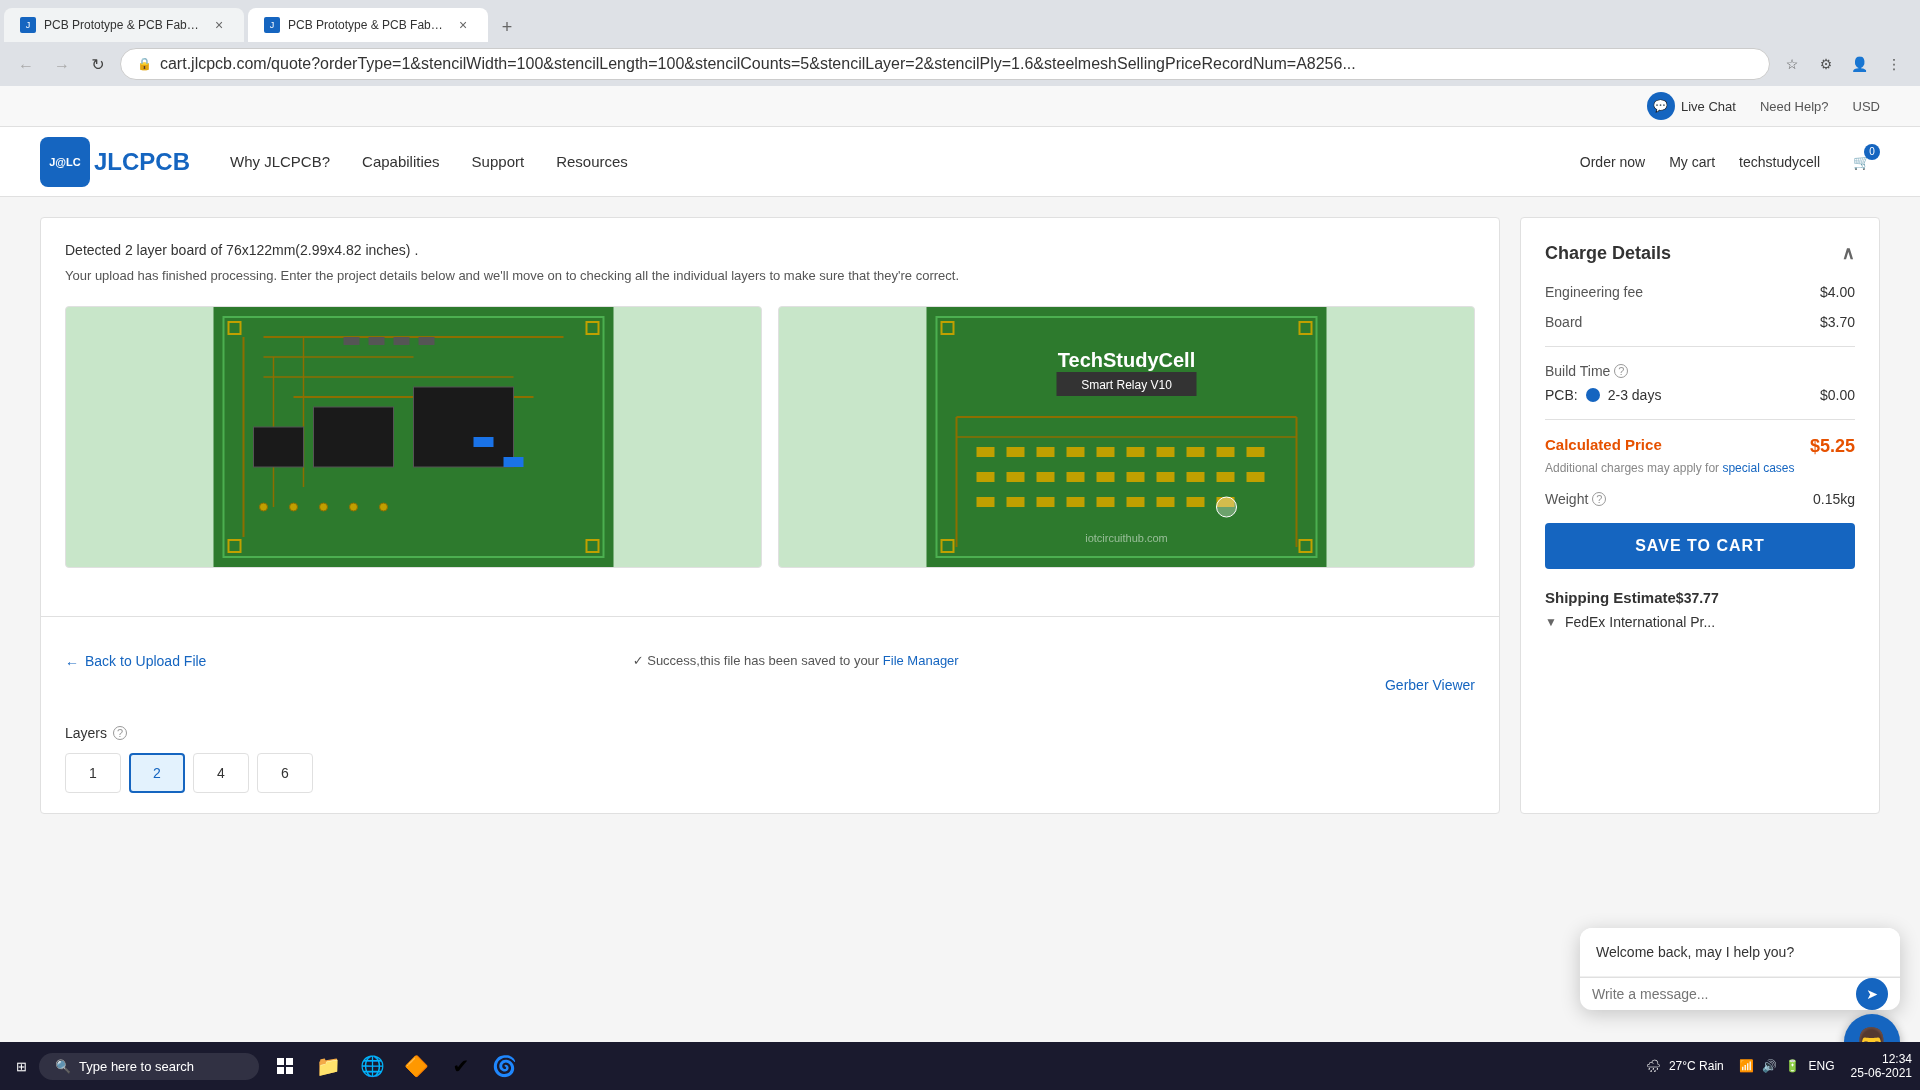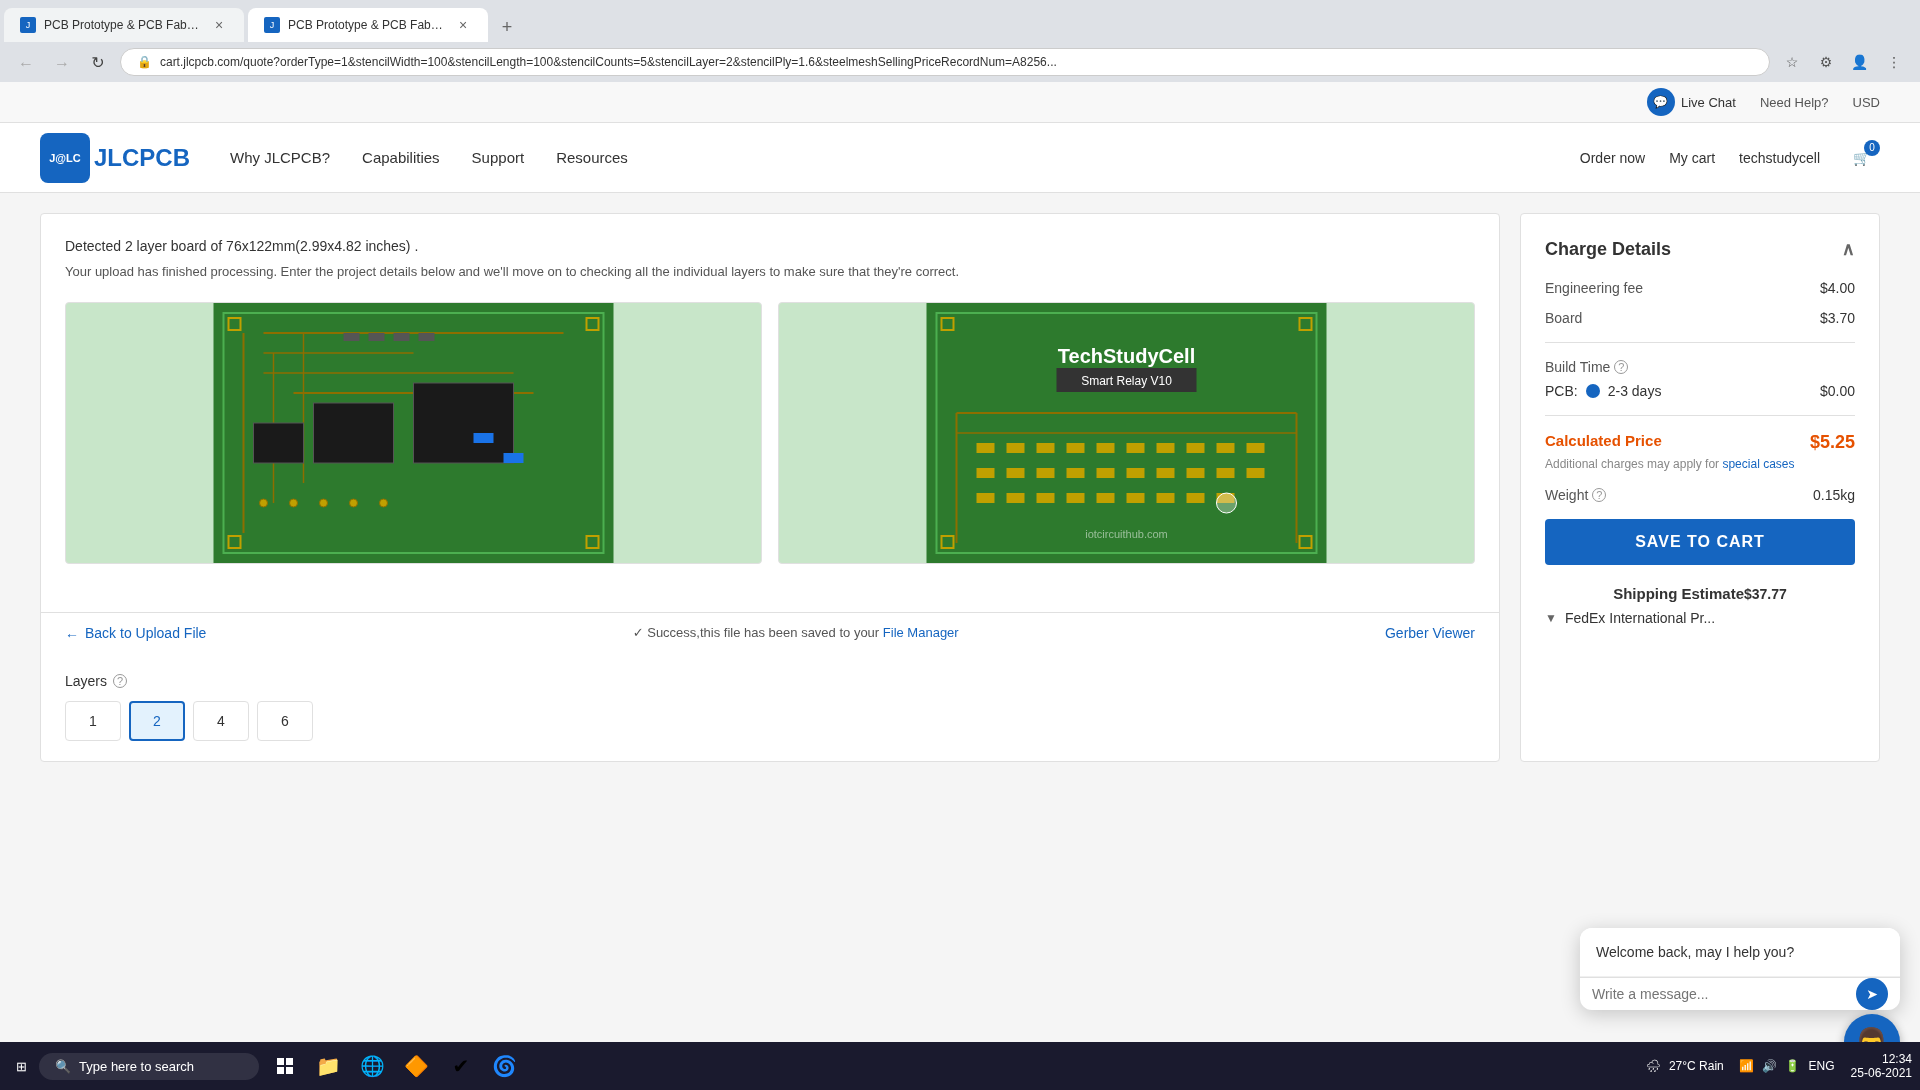--- a/index.html
+++ b/index.html
@@ -9,21 +9,21 @@
     .tab.active { background: #fff; }
     .tab-favicon { width: 16px; height: 16px; background: #1565c0; border-radius: 2px; display: inline-block; font-size: 9px; color: white; display: flex; align-items: center; justify-content: center; }
     .tab-title { flex: 1; overflow: hidden; text-overflow: ellipsis; white-space: nowrap; font-size: 12px; }
     .tab-close { color: #666; font-size: 14px; cursor: pointer; width: 18px; height: 18px; display: flex; align-items: center; justify-content: center; border-radius: 50%; }
     .tab-new { width: 30px; height: 30px; display: flex; align-items: center; justify-content: center; font-size: 18px; color: #666; cursor: pointer; margin-left: 4px; }
     .address-bar-row { display: flex; align-items: center; padding: 6px 12px; background: #dee1e6; gap: 8px; }
     .nav-btn { width: 28px; height: 28px; border-radius: 50%; display: flex; align-items: center; justify-content: center; color: #444; cursor: pointer; font-size: 16px; }
     .nav-btn.disabled { color: #aaa; cursor: default; }
     .address-bar { flex: 1; background: #fff; border-radius: 20px; padding: 6px 16px; font-size: 13px; color: #333; display: flex; align-items: center; gap: 8px; border: 1px solid #ccc; }
     .address-bar .lock { color: #1a73e8; font-size: 12px; }
-    .address-text { flex: 1; overflow: hidden; text-overflow: ellipsis; white-space: nowrap; font-size: 12px; }
+    .address-text { flex: 1; overflow: hidden; text-overflow: ellipsis; white-space: nowrap; font-size: 16px; }
     .toolbar-icons { display: flex; gap: 6px; align-items: center; }
     .toolbar-icon { width: 28px; height: 28px; border-radius: 50%; display: flex; align-items: center; justify-content: center; color: #555; font-size: 14px; cursor: pointer; }
 
     
     .site-header { background: #fff; border-bottom: 1px solid #e0e0e0; padding: 0 40px; display: flex; align-items: center; height: 70px; gap: 40px; }
     .logo { display: flex; align-items: center; gap: 4px; text-decoration: none; }
     .logo-icon { width: 50px; height: 50px; background: #1565c0; border-radius: 8px; display: flex; align-items: center; justify-content: center; color: white; font-weight: bold; font-size: 11px; }
     .logo-text { font-size: 24px; font-weight: bold; color: #1565c0; }
     .main-nav { display: flex; gap: 32px; flex: 1; }
     .nav-item { color: #333; text-decoration: none; font-size: 15px; cursor: pointer; }
@@ -52,21 +52,21 @@
     .info-text { color: #333; font-size: 14px; margin-bottom: 8px; }
     .info-text-sub { color: #555; font-size: 13px; margin-bottom: 20px; line-height: 1.5; }
 
     .pcb-images { display: flex; gap: 16px; margin-bottom: 24px; }
     .pcb-image-wrapper { flex: 1; border: 1px solid #e0e0e0; border-radius: 4px; overflow: hidden; background: #c8e6c9; min-height: 260px; display: flex; align-items: center; justify-content: center; }
 
     .bottom-bar { display: flex; align-items: center; padding: 12px 24px; border-top: 1px solid #e0e0e0; }
     .back-link { display: flex; align-items: center; gap: 6px; color: #1565c0; text-decoration: none; font-size: 14px; cursor: pointer; }
     .success-msg { flex: 1; text-align: center; color: #555; font-size: 13px; }
     .success-link { color: #1565c0; cursor: pointer; }
-    .gerber-link { color: #1565c0; font-size: 14px; cursor: pointer; }
+    .gerber-link { color: #1565c0; font-size: 14px; cursor: pointer; margin-top: 48px; }
 
     .layers-section { padding: 20px 24px; }
     .layers-label { font-size: 14px; color: #333; margin-bottom: 12px; display: flex; align-items: center; gap: 6px; }
     .layers-options { display: flex; gap: 8px; }
     .layer-btn { width: 56px; height: 40px; border: 1px solid #e0e0e0; background: #fff; border-radius: 4px; cursor: pointer; font-size: 14px; color: #333; display: flex; align-items: center; justify-content: center; }
     .layer-btn.active { border: 2px solid #1565c0; color: #1565c0; background: #e3f2fd; }
 
     
     .charge-panel { width: 360px; background: #fff; border-radius: 4px; border: 1px solid #e0e0e0; padding: 24px; position: relative; }
     .charge-title { font-size: 18px; font-weight: 600; color: #333; margin-bottom: 20px; display: flex; justify-content: space-between; align-items: center; }
@@ -79,21 +79,21 @@
     .build-time-row { display: flex; align-items: center; justify-content: space-between; font-size: 14px; }
     .build-time-left { display: flex; align-items: center; gap: 8px; color: #333; }
     .radio-dot { width: 14px; height: 14px; border-radius: 50%; background: #1565c0; display: inline-block; }
     .calc-price-label { color: #e65100; font-size: 15px; font-weight: 600; }
     .calc-price-value { color: #e65100; font-size: 18px; font-weight: bold; }
     .special-note { font-size: 12px; color: #888; margin-bottom: 16px; }
     .special-link { color: #1565c0; cursor: pointer; }
     .weight-row { display: flex; justify-content: space-between; margin-bottom: 16px; font-size: 14px; }
     .weight-label { color: #555; display: flex; align-items: center; gap: 4px; }
     .save-cart-btn { width: 100%; padding: 14px; background: #1565c0; color: white; border: none; border-radius: 4px; font-size: 16px; font-weight: 600; cursor: pointer; margin-bottom: 20px; letter-spacing: 1px; }
-    .shipping-label { font-size: 15px; font-weight: 600; color: #333; margin-bottom: 8px; display: flex; justify-content: center; align-items: center; }
+    .shipping-label { font-size: 15px; font-weight: 600; color: #333; margin-bottom: 8px; display: flex; justify-content: flex-start; align-items: center; }
     .shipping-value { font-size: 14px; color: #333; }
     .fedex-row { display: flex; align-items: center; gap: 8px; font-size: 14px; color: #333; }
     .chevron-icon { color: #666; font-size: 12px; }
     .info-icon { color: #999; font-size: 11px; width: 14px; height: 14px; border: 1px solid #999; border-radius: 50%; display: inline-flex; align-items: center; justify-content: center; }
 
     
     .chat-widget { position: fixed; bottom: 80px; right: 20px; width: 320px; background: white; border-radius: 12px; box-shadow: 0 4px 20px rgba(0,0,0,0.2); overflow: hidden; z-index: 100; }
     .chat-message-bubble { padding: 16px; background: white; font-size: 14px; color: #333; border-bottom: 1px solid #f0f0f0; }
     .chat-input-row { display: flex; align-items: center; padding: 0 12px; border-top: 1px solid #e0e0e0; gap: 8px; }
     .chat-input { flex: 1; border: none; outline: none; font-size: 14px; color: #999; }

